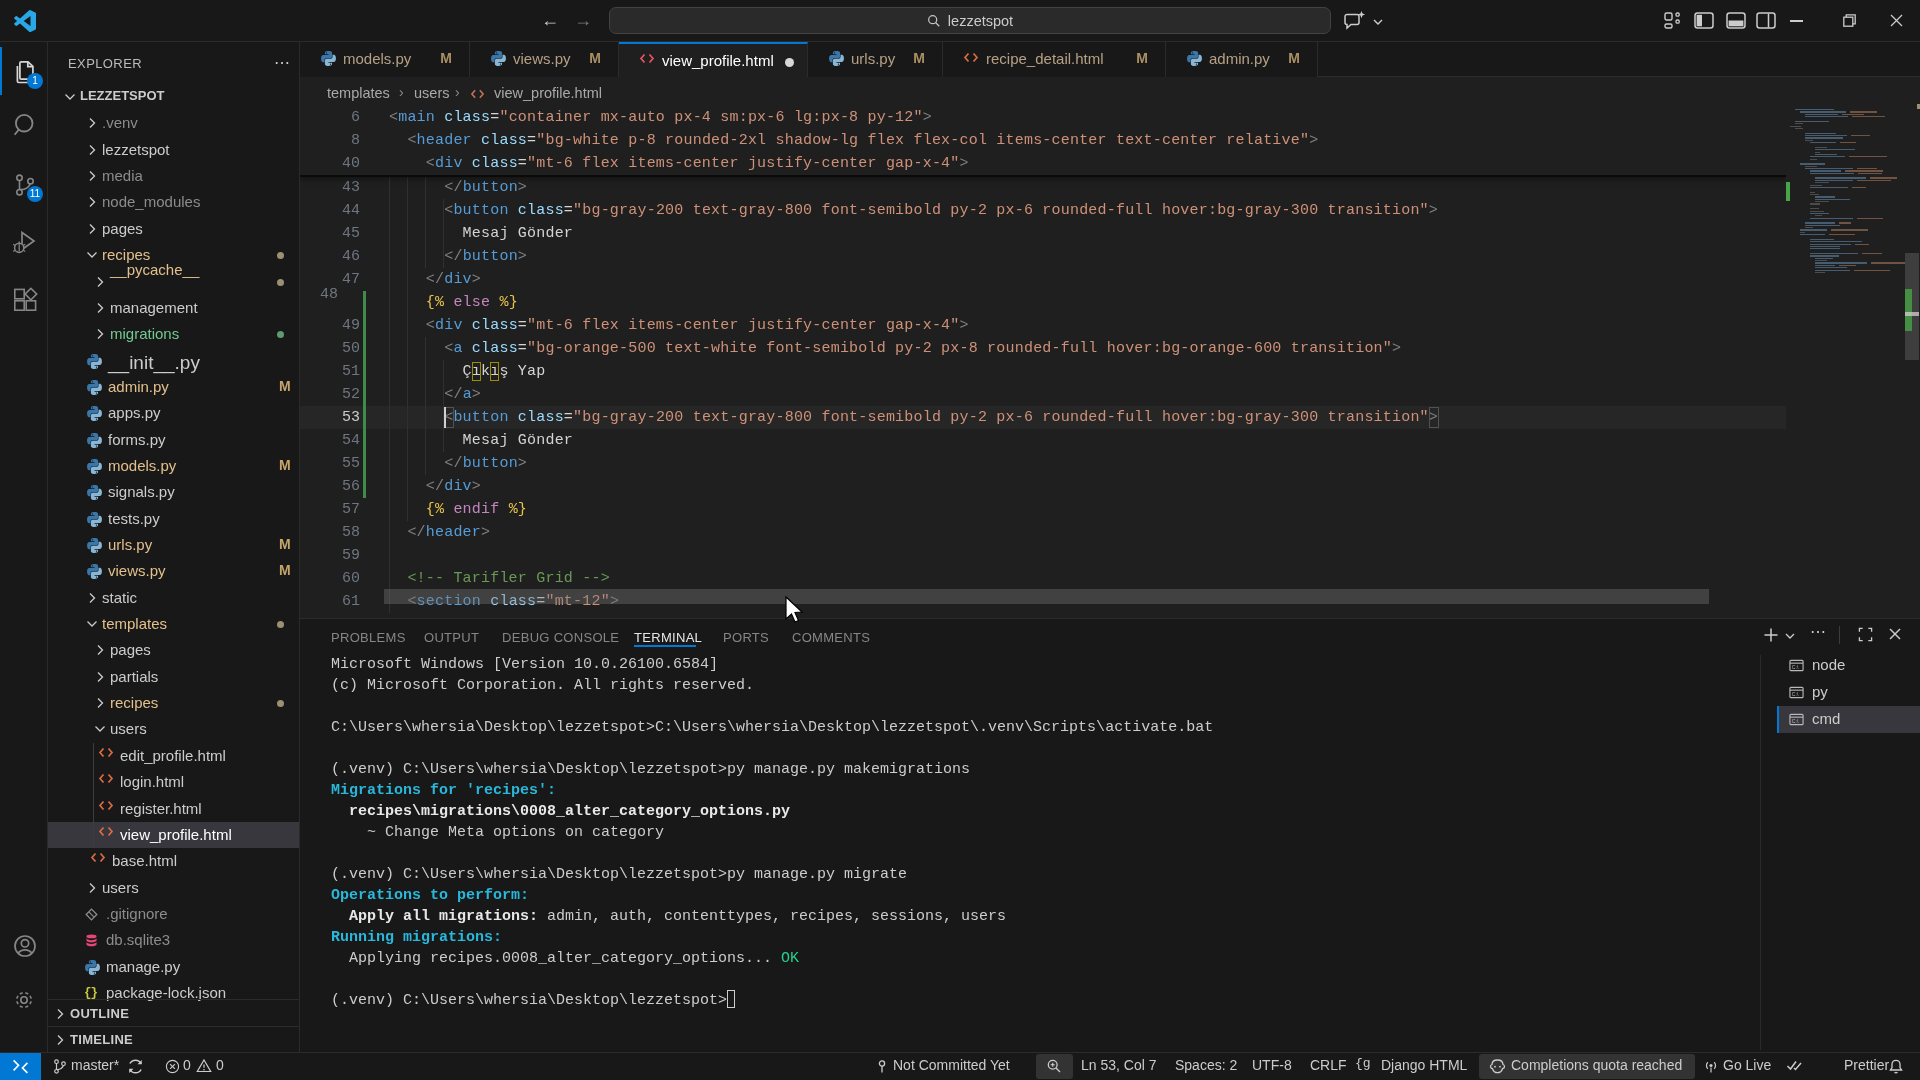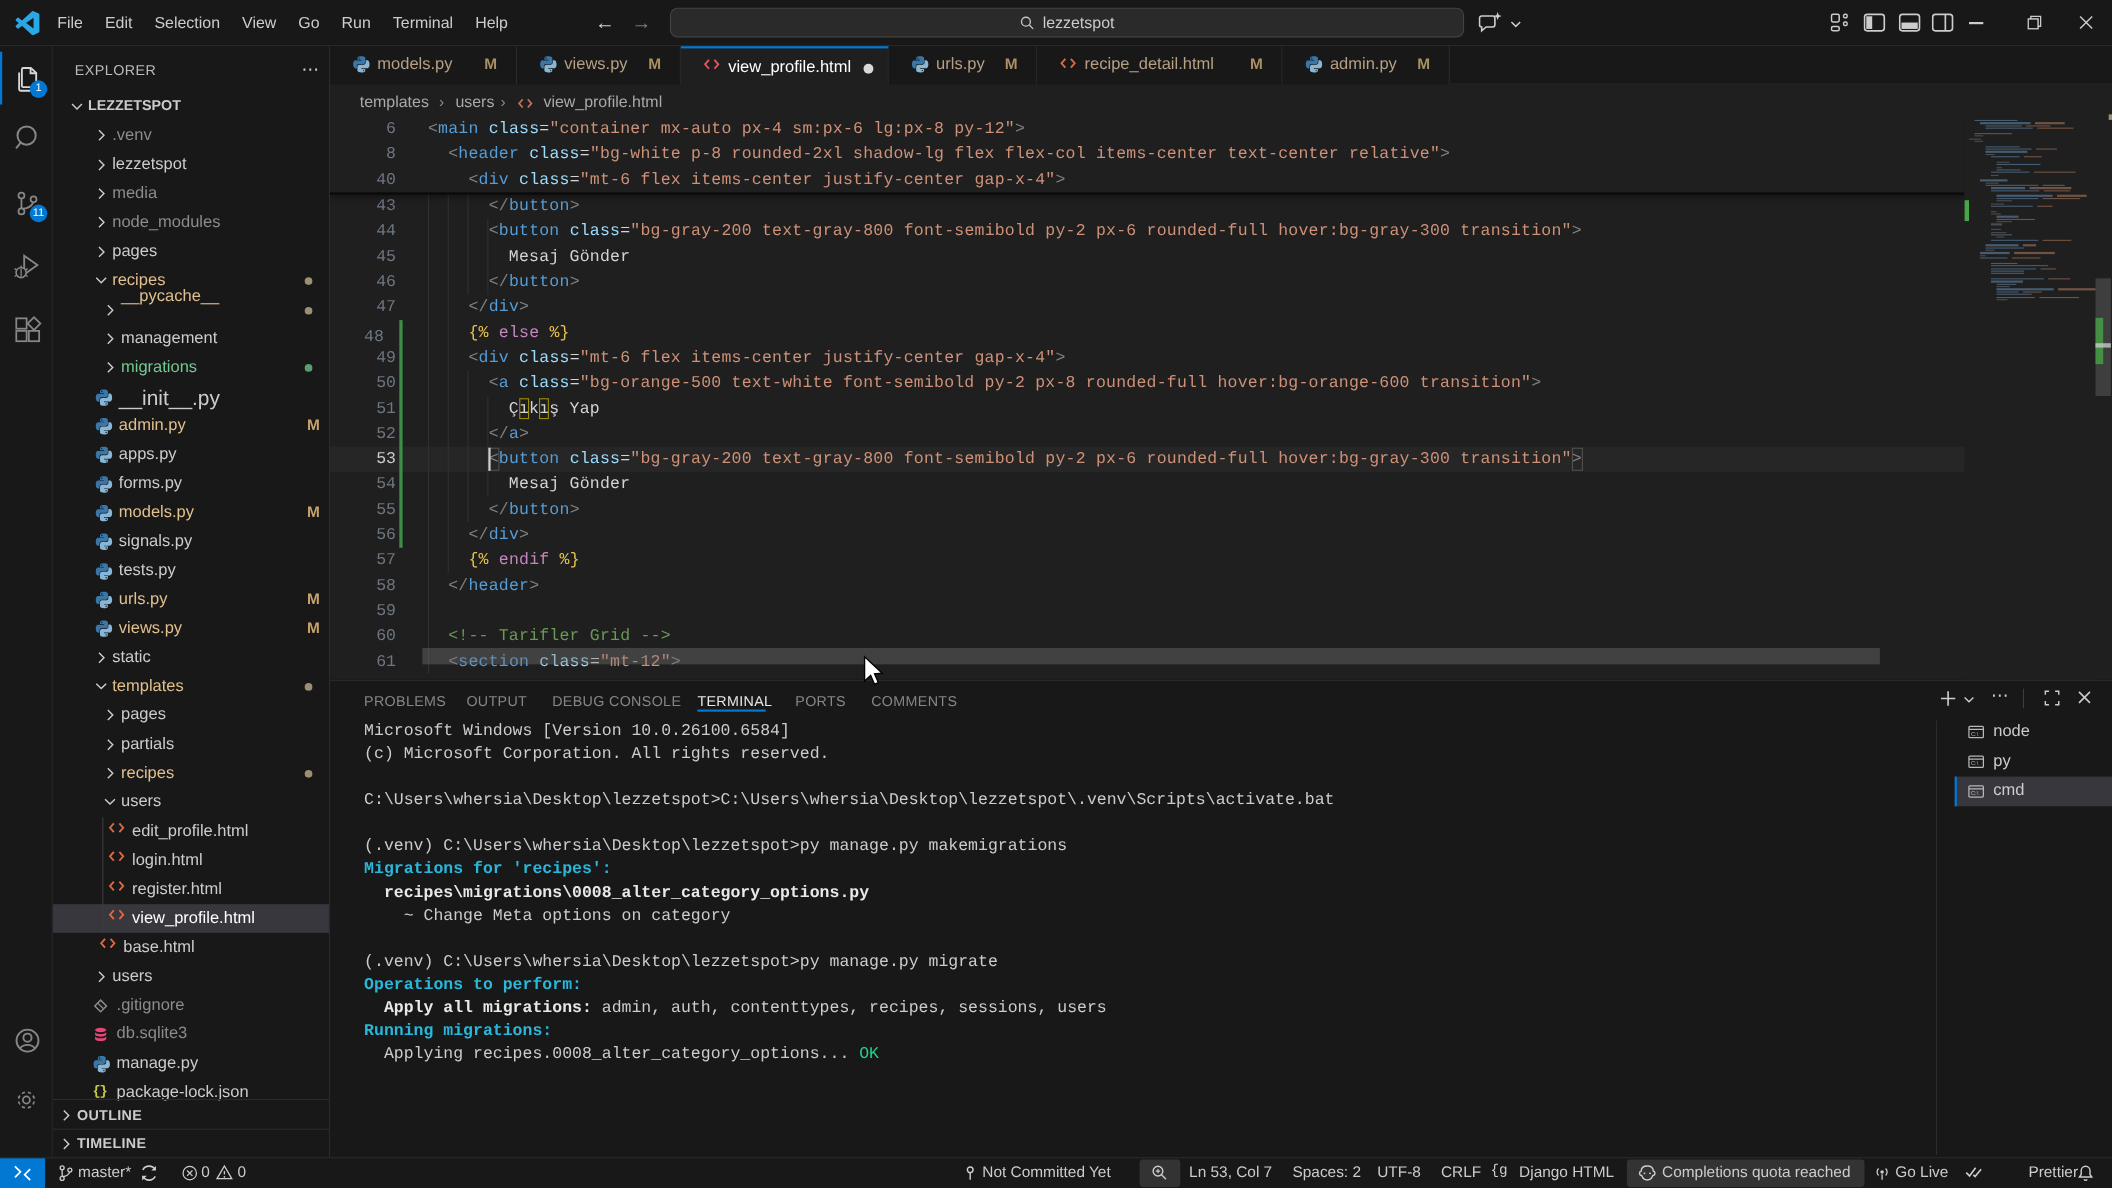--- a/index.html
+++ b/index.html
@@ -13,30 +13,20 @@
 .kw{color:#c586c0}.br{color:#e9c44a}.com{color:#6a9955}
 .cy{color:#29b8db;font-weight:bold}.wb{color:#e8e8e8;font-weight:bold}.gr{color:#23d18b}
 </style></head>
 <body>
 <div id="root">
 
 <div class="abs" style="left:0;top:0;width:1920px;height:42px;background:#181818;border-bottom:1px solid #2b2b2b">
   <svg class="abs" style="left:14px;top:10px" width="22" height="22" viewBox="0 0 100 100">
     <path fill="#29a8e8" d="M96.5 10.8 75.3.6a6.5 6.5 0 0 0-7.4 1.3L27.3 39 13.2 28.3a4.3 4.3 0 0 0-5.5.2L2 33.6a4.3 4.3 0 0 0 0 6.4L14.2 50 2 60a4.3 4.3 0 0 0 0 6.4l5.7 5.2a4.3 4.3 0 0 0 5.5.2l14.1-10.7 40.6 37.1a6.5 6.5 0 0 0 7.4 1.3l21.3-10.2a6.5 6.5 0 0 0 3.7-5.9V16.7a6.5 6.5 0 0 0-3.7-5.9zM75 72.6 44.2 50 75 27.4z"></path>
   </svg>
-  <div class="abs" style="left:42px;top:0;height:42px;display:flex;align-items:center">
-        <span style="padding:0 10px;font-size:14.5px;color:#cccccc">File</span>
-        <span style="padding:0 10px;font-size:14.5px;color:#cccccc">Edit</span>
-        <span style="padding:0 10px;font-size:14.5px;color:#cccccc">Selection</span>
-        <span style="padding:0 10px;font-size:14.5px;color:#cccccc">View</span>
-        <span style="padding:0 10px;font-size:14.5px;color:#cccccc">Go</span>
-        <span style="padding:0 10px;font-size:14.5px;color:#cccccc">Run</span>
-        <span style="padding:0 10px;font-size:14.5px;color:#cccccc">Terminal</span>
-        <span style="padding:0 10px;font-size:14.5px;color:#cccccc">Help</span>
-      </div>
   <span class="abs" style="left:541px;top:10px;font-size:18px;color:#cccccc">←</span>
   <span class="abs" style="left:574px;top:10px;font-size:18px;color:#7a7a7a">→</span>
   <div class="abs" style="left:609px;top:7px;width:722px;height:27px;background:#2a2a2a;border:1px solid #424242;border-radius:7px;display:flex;align-items:center;justify-content:center">
      <svg width="14" height="14" viewBox="0 0 16 16" style="margin-right:7px">
           <circle cx="6.5" cy="6.5" r="4.6" fill="none" stroke="#c5c5c5" stroke-width="1.4"></circle>
           <line x1="10" y1="10" x2="14" y2="14" stroke="#c5c5c5" stroke-width="1.4"></line>
         </svg>
      <span style="font-size:14.5px;color:#cbcbcb">lezzetspot</span>
   </div>
   <svg class="abs" style="left:1344px;top:10px" width="24" height="22" viewBox="0 0 24 22">
@@ -385,21 +375,21 @@
       <div class="abs mono row" style="left:20px;top:99px;width:40px;text-align:right;font-size:15px;line-height:23px;color:#6e7681">43</div>
       <div class="abs mono crow" style="left:89px;top:99px;font-size:15px;line-height:23px"><span class="w">      </span><span class="p">&lt;/</span><span class="t">button</span><span class="p">&gt;</span></div>
       <div class="abs mono row" style="left:20px;top:122px;width:40px;text-align:right;font-size:15px;line-height:23px;color:#6e7681">44</div>
       <div class="abs mono crow" style="left:89px;top:122px;font-size:15px;line-height:23px"><span class="w">      </span><span class="p">&lt;</span><span class="t">button</span><span class="w"> </span><span class="a">class</span><span class="w">=</span><span class="s">"bg-gray-200 text-gray-800 font-semibold py-2 px-6 rounded-full hover:bg-gray-300 transition"</span><span class="p">&gt;</span></div>
       <div class="abs mono row" style="left:20px;top:145px;width:40px;text-align:right;font-size:15px;line-height:23px;color:#6e7681">45</div>
       <div class="abs mono crow" style="left:89px;top:145px;font-size:15px;line-height:23px"><span class="w">        Mesaj Gönder</span></div>
       <div class="abs mono row" style="left:20px;top:168px;width:40px;text-align:right;font-size:15px;line-height:23px;color:#6e7681">46</div>
       <div class="abs mono crow" style="left:89px;top:168px;font-size:15px;line-height:23px"><span class="w">      </span><span class="p">&lt;/</span><span class="t">button</span><span class="p">&gt;</span></div>
       <div class="abs mono row" style="left:20px;top:191px;width:40px;text-align:right;font-size:15px;line-height:23px;color:#6e7681">47</div>
       <div class="abs mono crow" style="left:89px;top:191px;font-size:15px;line-height:23px"><span class="w">    </span><span class="p">&lt;/</span><span class="t">div</span><span class="p">&gt;</span></div>
-      <div class="abs mono row" style="left:20px;top:218px;width:40px;text-align:center;font-size:15px;line-height:23px;color:#6e7681">48</div>
+      <div class="abs mono row" style="left:20px;top:206px;width:40px;text-align:left;font-size:15px;line-height:23px;color:#6e7681">48</div>
       <div class="abs mono crow" style="left:89px;top:214px;font-size:15px;line-height:23px"><span class="br">    {%</span><span class="w"> </span><span class="kw">else</span><span class="w"> </span><span class="br">%}</span></div>
       <div class="abs mono row" style="left:20px;top:237px;width:40px;text-align:right;font-size:15px;line-height:23px;color:#6e7681">49</div>
       <div class="abs mono crow" style="left:89px;top:237px;font-size:15px;line-height:23px"><span class="w">    </span><span class="p">&lt;</span><span class="t">div</span><span class="w"> </span><span class="a">class</span><span class="w">=</span><span class="s">"mt-6 flex items-center justify-center gap-x-4"</span><span class="p">&gt;</span></div>
       <div class="abs mono row" style="left:20px;top:260px;width:40px;text-align:right;font-size:15px;line-height:23px;color:#6e7681">50</div>
       <div class="abs mono crow" style="left:89px;top:260px;font-size:15px;line-height:23px"><span class="w">      </span><span class="p">&lt;</span><span class="t">a</span><span class="w"> </span><span class="a">class</span><span class="w">=</span><span class="s">"bg-orange-500 text-white font-semibold py-2 px-8 rounded-full hover:bg-orange-600 transition"</span><span class="p">&gt;</span></div>
       <div class="abs mono row" style="left:20px;top:283px;width:40px;text-align:right;font-size:15px;line-height:23px;color:#6e7681">51</div>
       <div class="abs mono crow" style="left:89px;top:283px;font-size:15px;line-height:23px"><span class="w">        Çıkış Yap</span></div>
       <div class="abs mono row" style="left:20px;top:306px;width:40px;text-align:right;font-size:15px;line-height:23px;color:#6e7681">52</div>
       <div class="abs mono crow" style="left:89px;top:306px;font-size:15px;line-height:23px"><span class="w">      </span><span class="p">&lt;/</span><span class="t">a</span><span class="p">&gt;</span></div>
       <div class="abs mono row" style="left:20px;top:329px;width:40px;text-align:right;font-size:15px;line-height:23px;color:#cccccc">53</div>
@@ -583,20 +573,21 @@
       <div class="abs mono row" style="left:31px;top:98px;font-size:15px;line-height:21px"><span style="color:#cccccc">C:\Users\whersia\Desktop\lezzetspot&gt;C:\Users\whersia\Desktop\lezzetspot\.venv\Scripts\activate.bat</span></div>
       <div class="abs mono row" style="left:31px;top:140px;font-size:15px;line-height:21px"><span style="color:#cccccc">(.venv) C:\Users\whersia\Desktop\lezzetspot&gt;py manage.py makemigrations</span></div>
       <div class="abs mono row" style="left:31px;top:161px;font-size:15px;line-height:21px"><span class="cy">Migrations for 'recipes':</span></div>
       <div class="abs mono row" style="left:31px;top:182px;font-size:15px;line-height:21px"><span class="wb">  recipes\migrations\0008_alter_category_options.py</span></div>
       <div class="abs mono row" style="left:31px;top:203px;font-size:15px;line-height:21px"><span style="color:#cccccc">    ~ Change Meta options on category</span></div>
       <div class="abs mono row" style="left:31px;top:245px;font-size:15px;line-height:21px"><span style="color:#cccccc">(.venv) C:\Users\whersia\Desktop\lezzetspot&gt;py manage.py migrate</span></div>
       <div class="abs mono row" style="left:31px;top:266px;font-size:15px;line-height:21px"><span class="cy">Operations to perform:</span></div>
       <div class="abs mono row" style="left:31px;top:287px;font-size:15px;line-height:21px"><span class="wb">  Apply all migrations:</span><span style="color:#cccccc"> admin, auth, contenttypes, recipes, sessions, users</span></div>
       <div class="abs mono row" style="left:31px;top:308px;font-size:15px;line-height:21px"><span class="cy">Running migrations:</span></div>
       <div class="abs mono row" style="left:31px;top:329px;font-size:15px;line-height:21px"><span style="color:#cccccc">  Applying recipes.0008_alter_category_options... </span><span class="gr">OK</span></div>
+      <div class="abs mono row" style="left:31px;top:371px;font-size:15px;line-height:21px"><span style="color:#cccccc">(.venv) C:\Users\whersia\Desktop\lezzetspot&gt;</span><span style="display:inline-block;width:8px;height:18px;border:1px solid #cccccc;vertical-align:-4px"></span></div>
     </div>
 <div class="abs" style="left:0;top:1052px;width:1920px;height:28px;background:#181818;border-top:1px solid #2b2b2b;font-size:14px;color:#cccccc">
       <div class="abs" style="left:0;top:0;width:41px;height:27px;background:#0078d4">
         <svg class="abs" style="left:12px;top:5px" width="17" height="17" viewBox="0 0 16 16">
           <path fill="none" stroke="#ffffff" stroke-width="1.5" d="M1.5 2.2 L6.2 6.9 L1.5 11.6 M14.5 4.6 L9.8 9.3 L14.5 14"></path>
         </svg>
       </div>
       <svg class="abs" style="left:52px;top:5px" width="16" height="17" viewBox="0 0 16 16">
         <circle cx="4.5" cy="3.2" r="1.8" fill="none" stroke="#cccccc" stroke-width="1.2"></circle>
         <circle cx="4.5" cy="12.8" r="1.8" fill="none" stroke="#cccccc" stroke-width="1.2"></circle>

